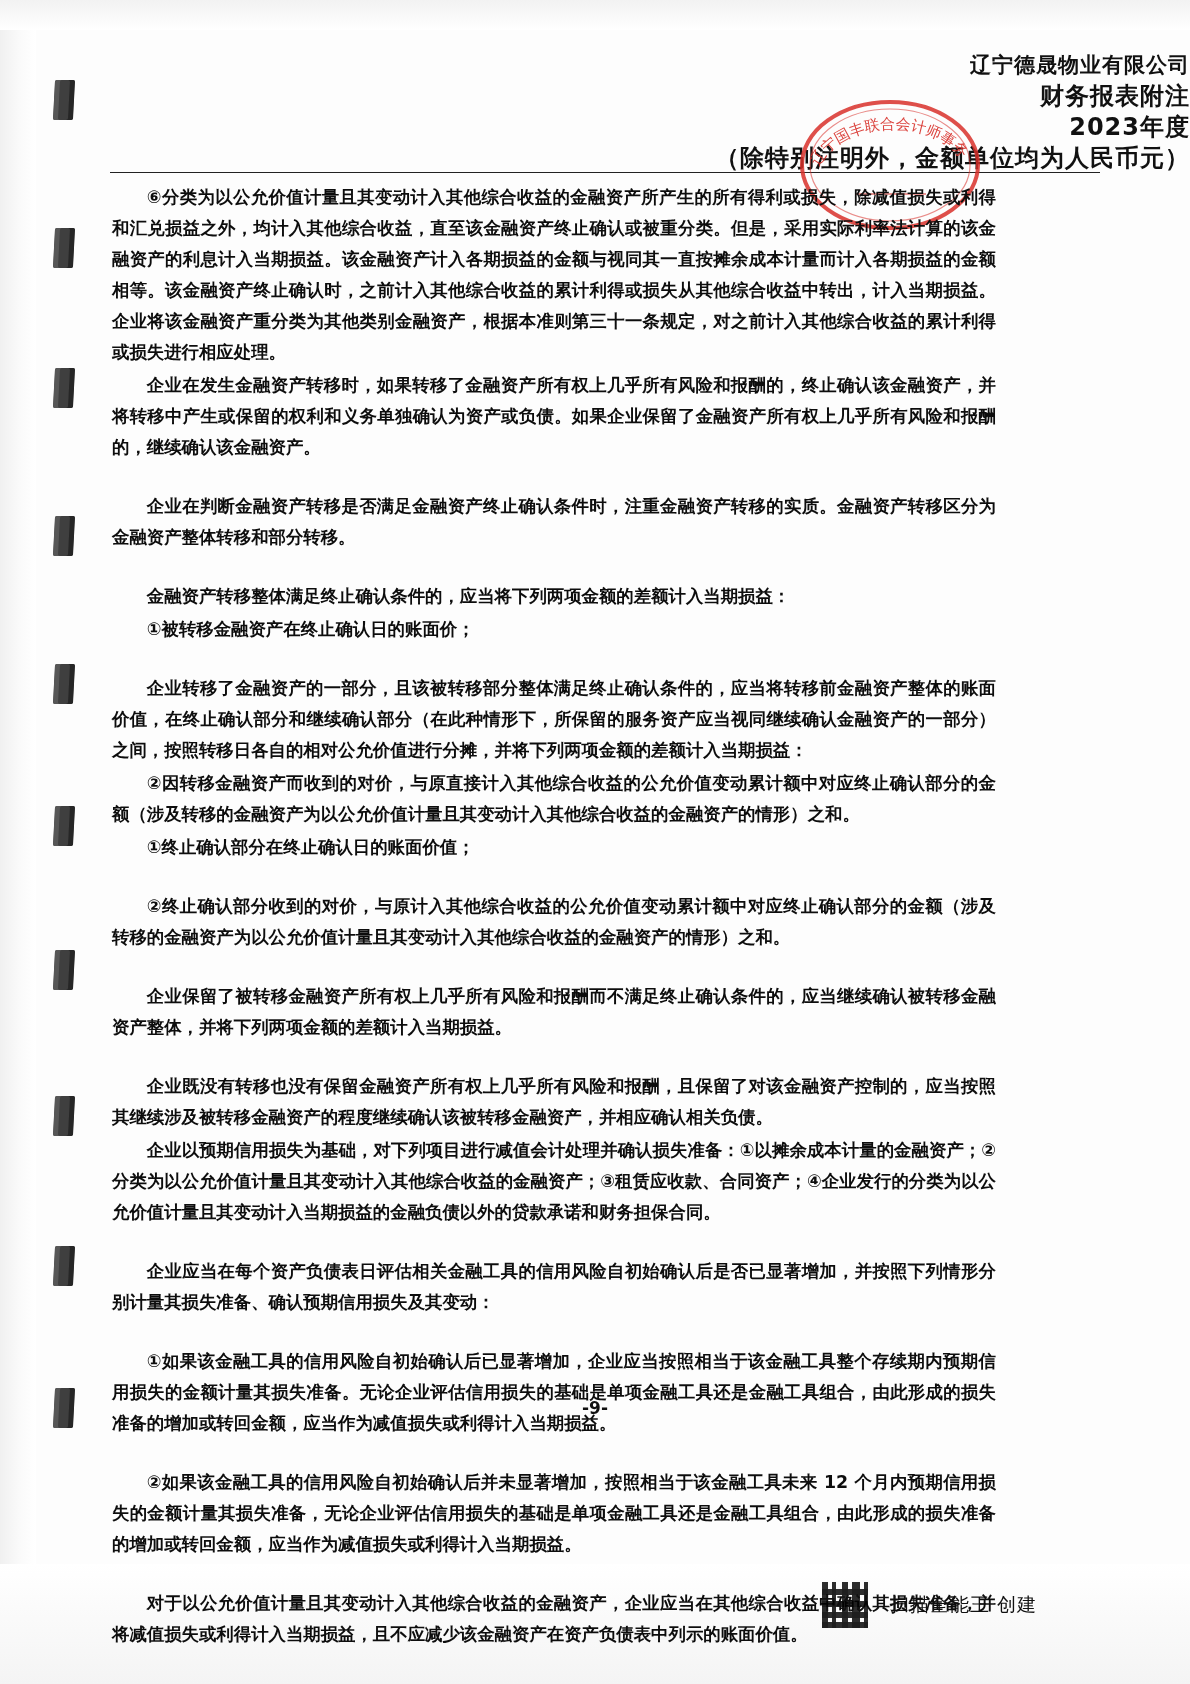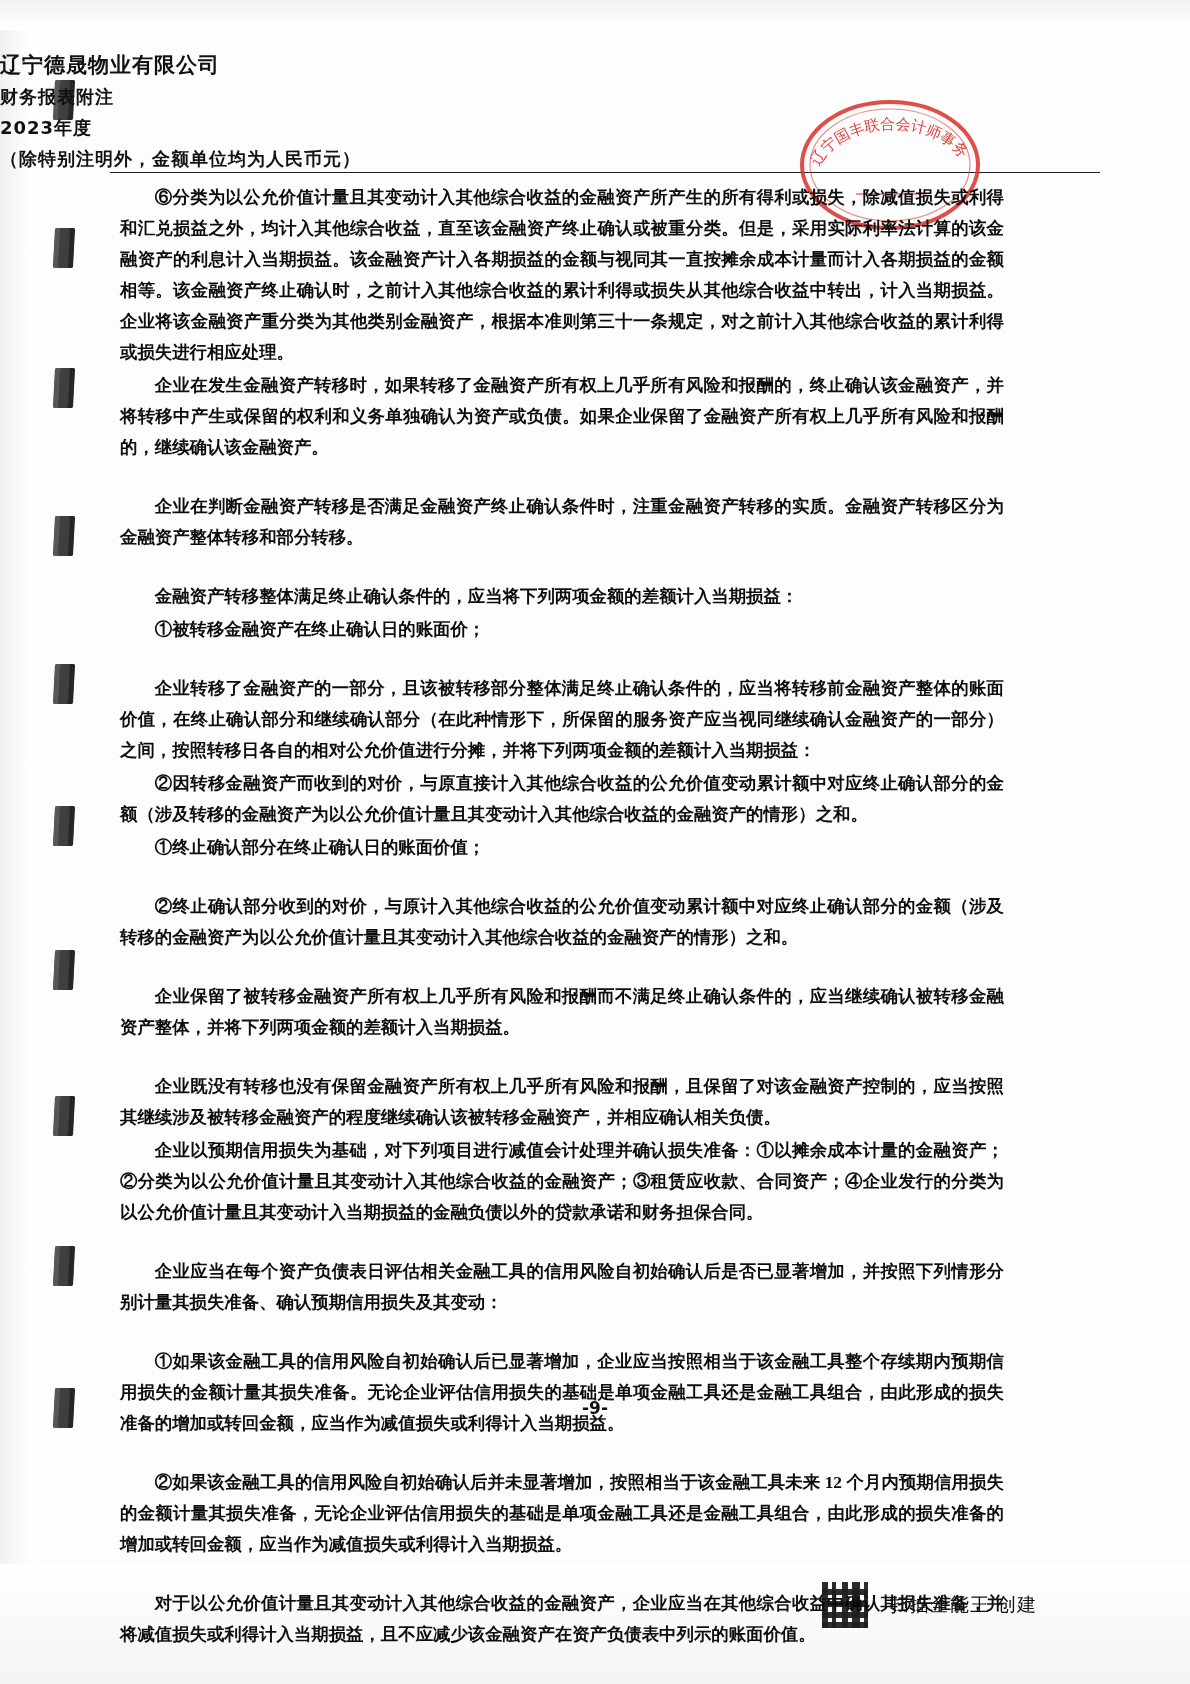--- a/index.html
+++ b/index.html
@@ -47,51 +47,50 @@
     border-radius: 2px;
     box-shadow: inset -5px 0 0 #141414, inset 5px 0 0 #4a4a4a;
     transform: skewX(-3deg);
     opacity: .92;
   }
 
   .header {
     position: absolute;
     left: 0; right: 0;
     top: 50px;
-    text-align: left;
+    text-align: right;
     color: #111;
   }
   .header div {
     font-size: 21px;
     font-weight: bold;
     line-height: 31px;
     letter-spacing: 1px;
   }
   .header .sub {
     font-weight: bold;
-    font-size: 18px;
+    font-size: 24px;
   }
   .header-rule {
     position: absolute;
     left: 110px;
     right: 90px;
     top: 172px;
     border-top: 1.6px solid #222;
   }
 
   .content {
     position: absolute;
-    left: 120px;
+    left: 112px;
     top: 182px;
     width: 884px;
     color: #0d0d0d;
     font-size: 17.4px;
     line-height: 31px;
     text-align: justify;
-    font-family: Liberation Serif, serif;
   }
   .para {
     margin: 0 0 2px 0;
     text-indent: 2em;
     font-weight: bold;
   }
   .para.gap { margin-top: 28px; }
   .heading {
     margin: 22px 0 2px 0;
     text-indent: 2em;

